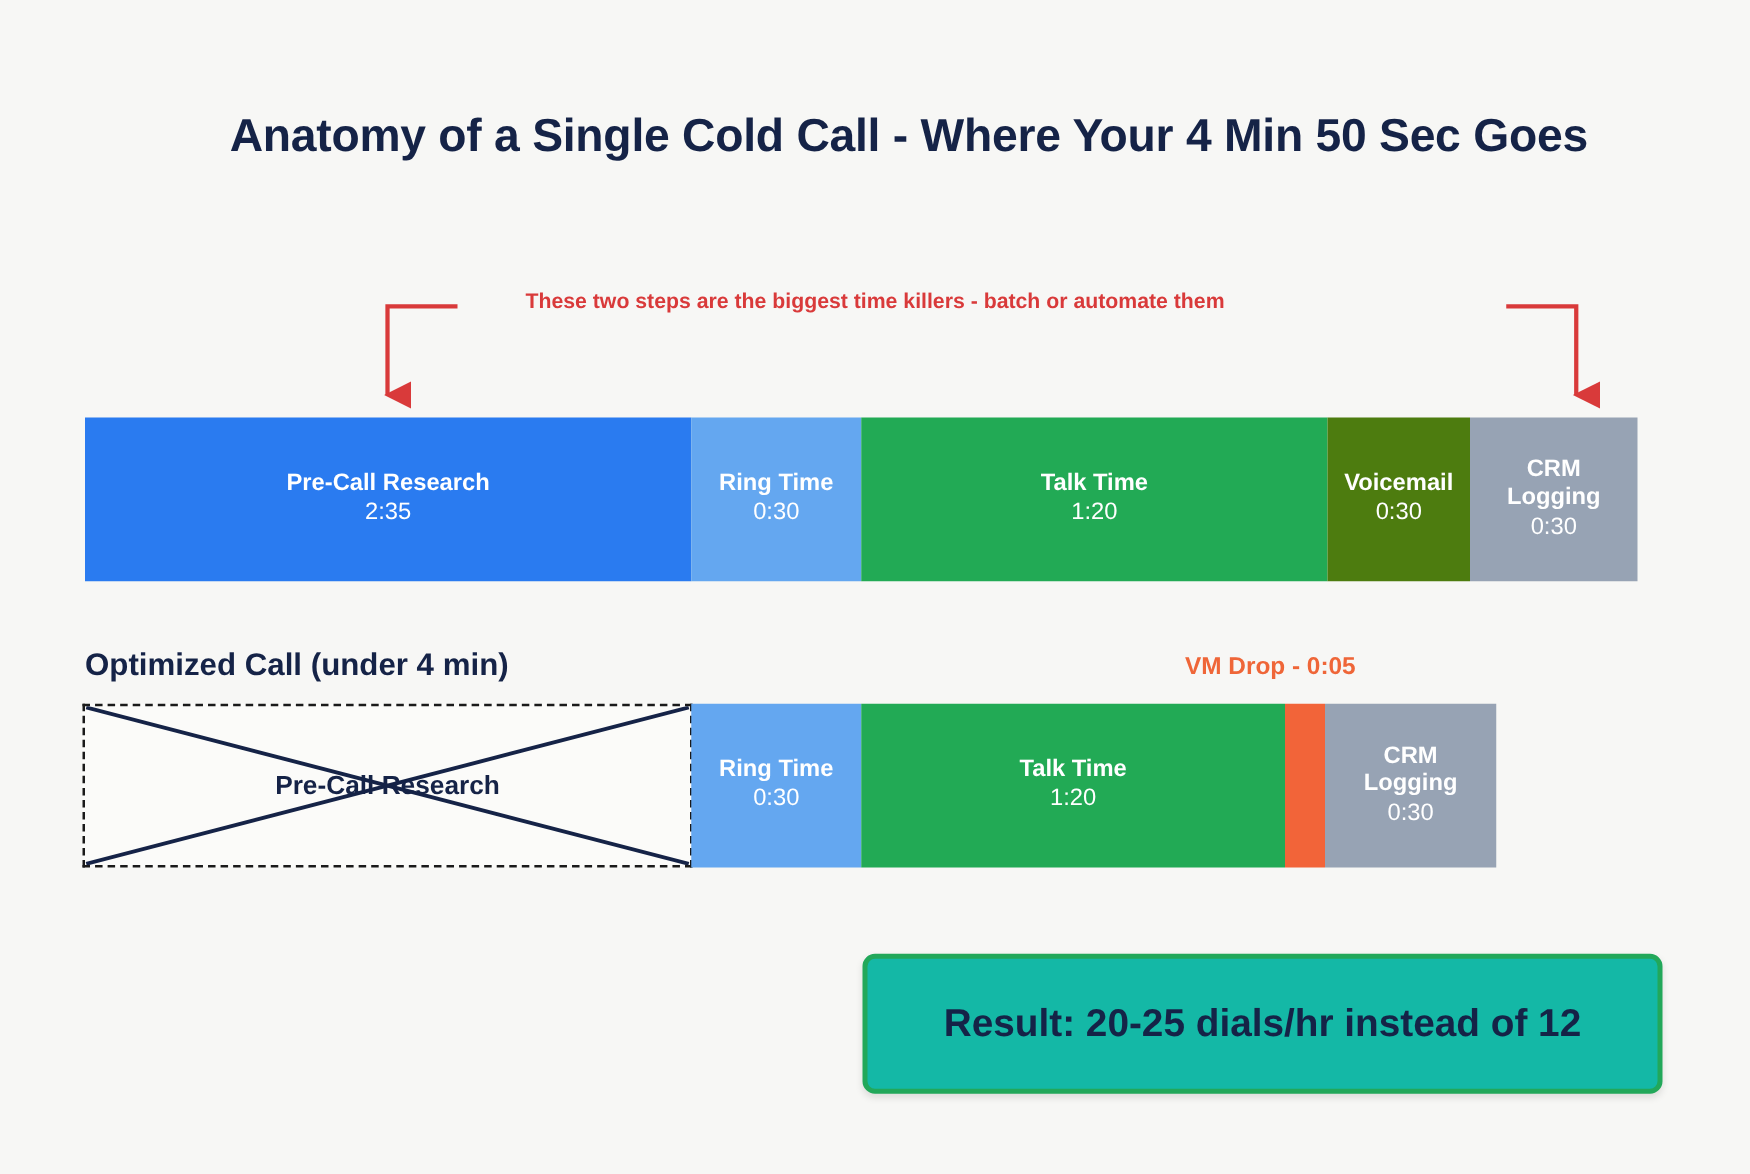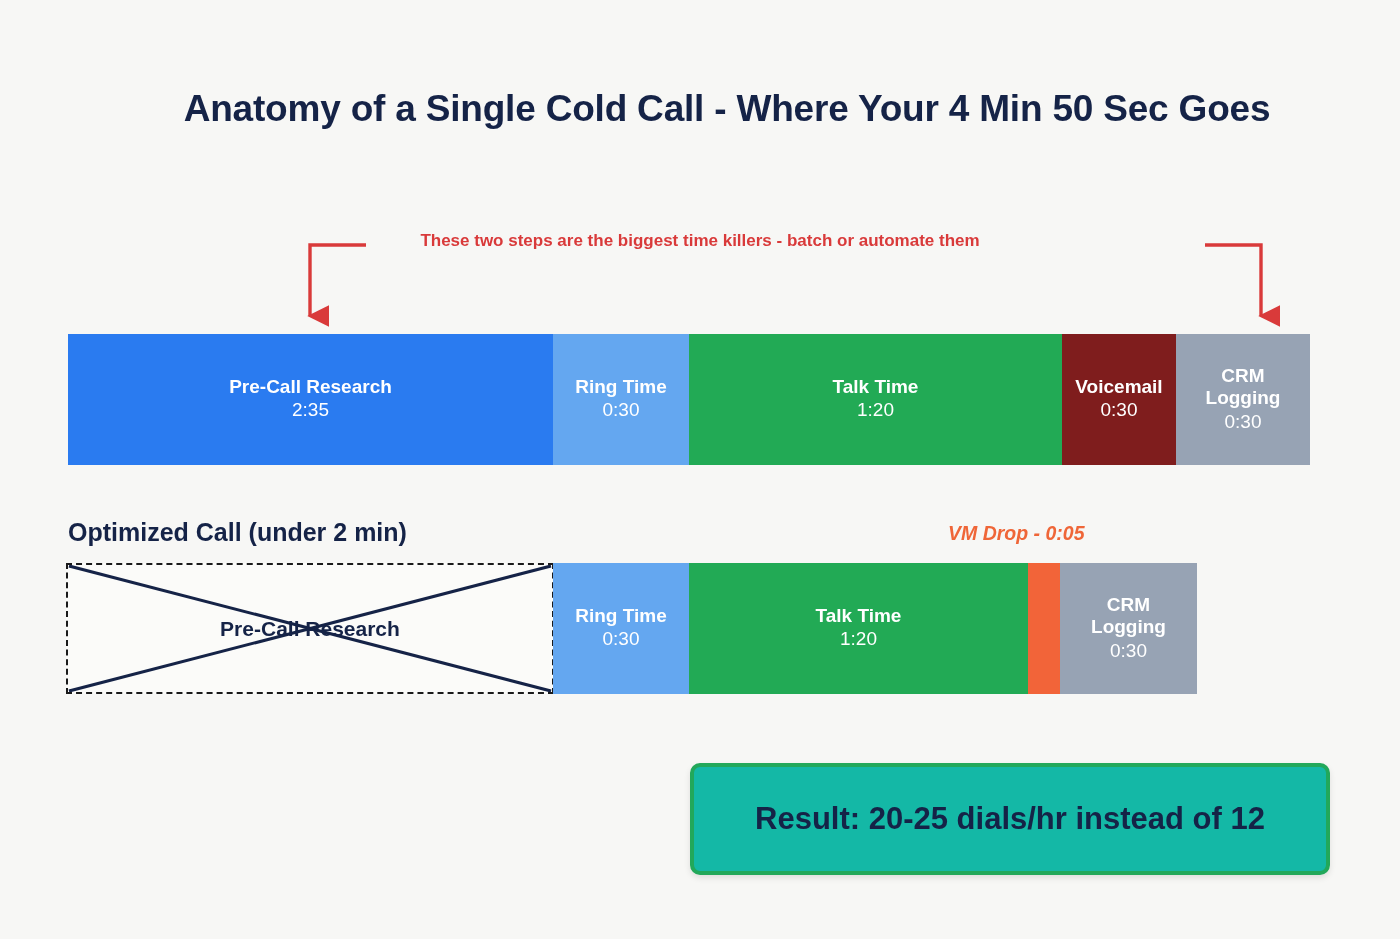--- a/index.html
+++ b/index.html
@@ -109,21 +109,20 @@
     white-space: nowrap;
   }
   .vm-drop-label {
     position: absolute;
     left: 948px;
     top: 522px;
     font-size: 19.5px;
     font-weight: bold;
     color: #ef6638;
     white-space: nowrap;
-    font-style: italic;
   }
 
   
   .crossed-box {
     position: absolute;
     left: 66px;
     top: 563px;
     width: 488px;
     height: 131px;
     border: 2px dashed #1a1a1a;
@@ -201,32 +200,32 @@
       <span class="seg-value">2:35</span>
     </div>
     <div class="seg" style="width:136px;background:#64a7f0;">
       <span class="seg-label">Ring Time</span>
       <span class="seg-value">0:30</span>
     </div>
     <div class="seg" style="width:373px;background:#22aa55;">
       <span class="seg-label">Talk Time</span>
       <span class="seg-value">1:20</span>
     </div>
-    <div class="seg" style="width:114px;background:#7f1d1d;">
+    <div class="seg" style="width:114px;background:#4d7c0f;">
       <span class="seg-label">Voicemail</span>
       <span class="seg-value">0:30</span>
     </div>
     <div class="seg" style="width:134px;background:#97a3b4;">
       <span class="seg-label">CRM
 Logging</span>
       <span class="seg-value">0:30</span>
     </div>
   </div>
 
-  <div class="opt-heading">Optimized Call (under 2 min)</div>
+  <div class="opt-heading">Optimized Call (under 4 min)</div>
   <div class="vm-drop-label">VM Drop - 0:05</div>
 
   <div class="crossed-box">
     <svg class="x-svg" viewBox="0 0 488 131" preserveAspectRatio="none">
       <line x1="1" y1="1" x2="487" y2="130" stroke="#152347" stroke-width="3.2"></line>
       <line x1="1" y1="130" x2="487" y2="1" stroke="#152347" stroke-width="3.2"></line>
     </svg>
     <div class="cb-text">Pre-Call Research</div>
   </div>
 

